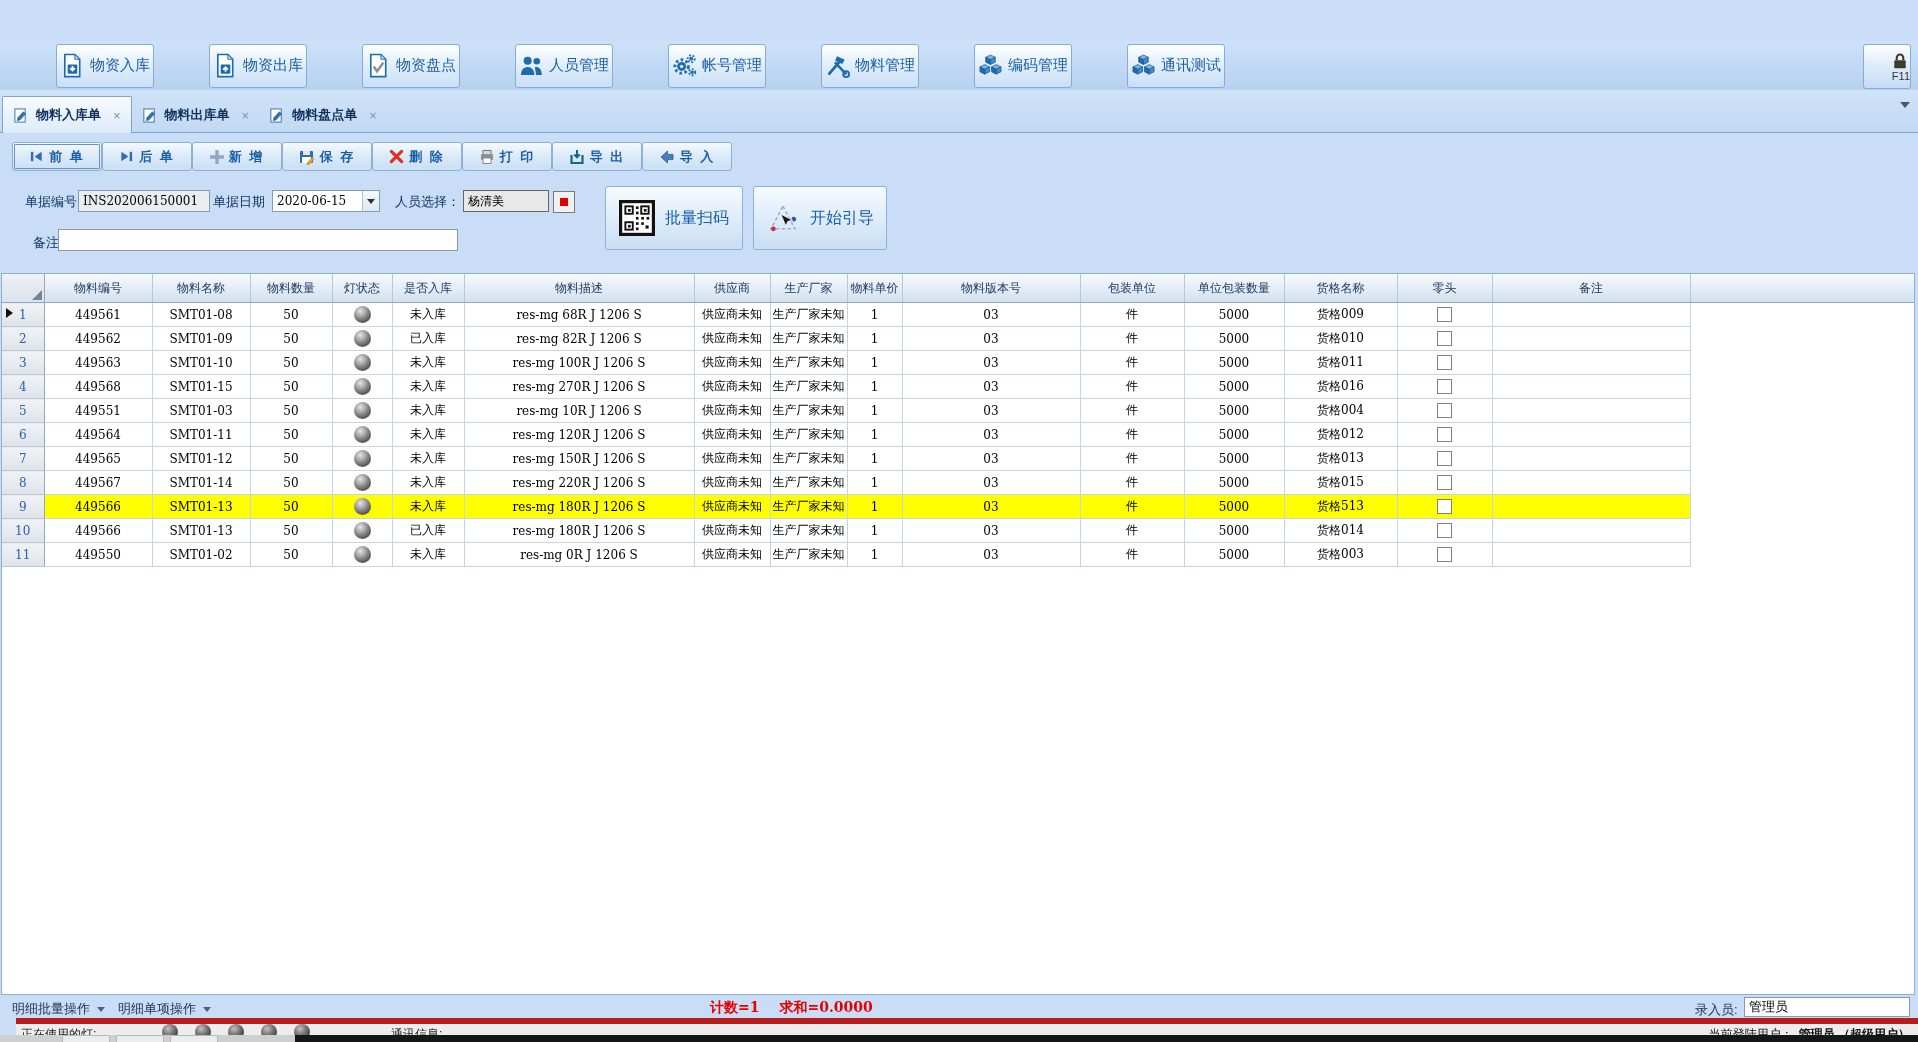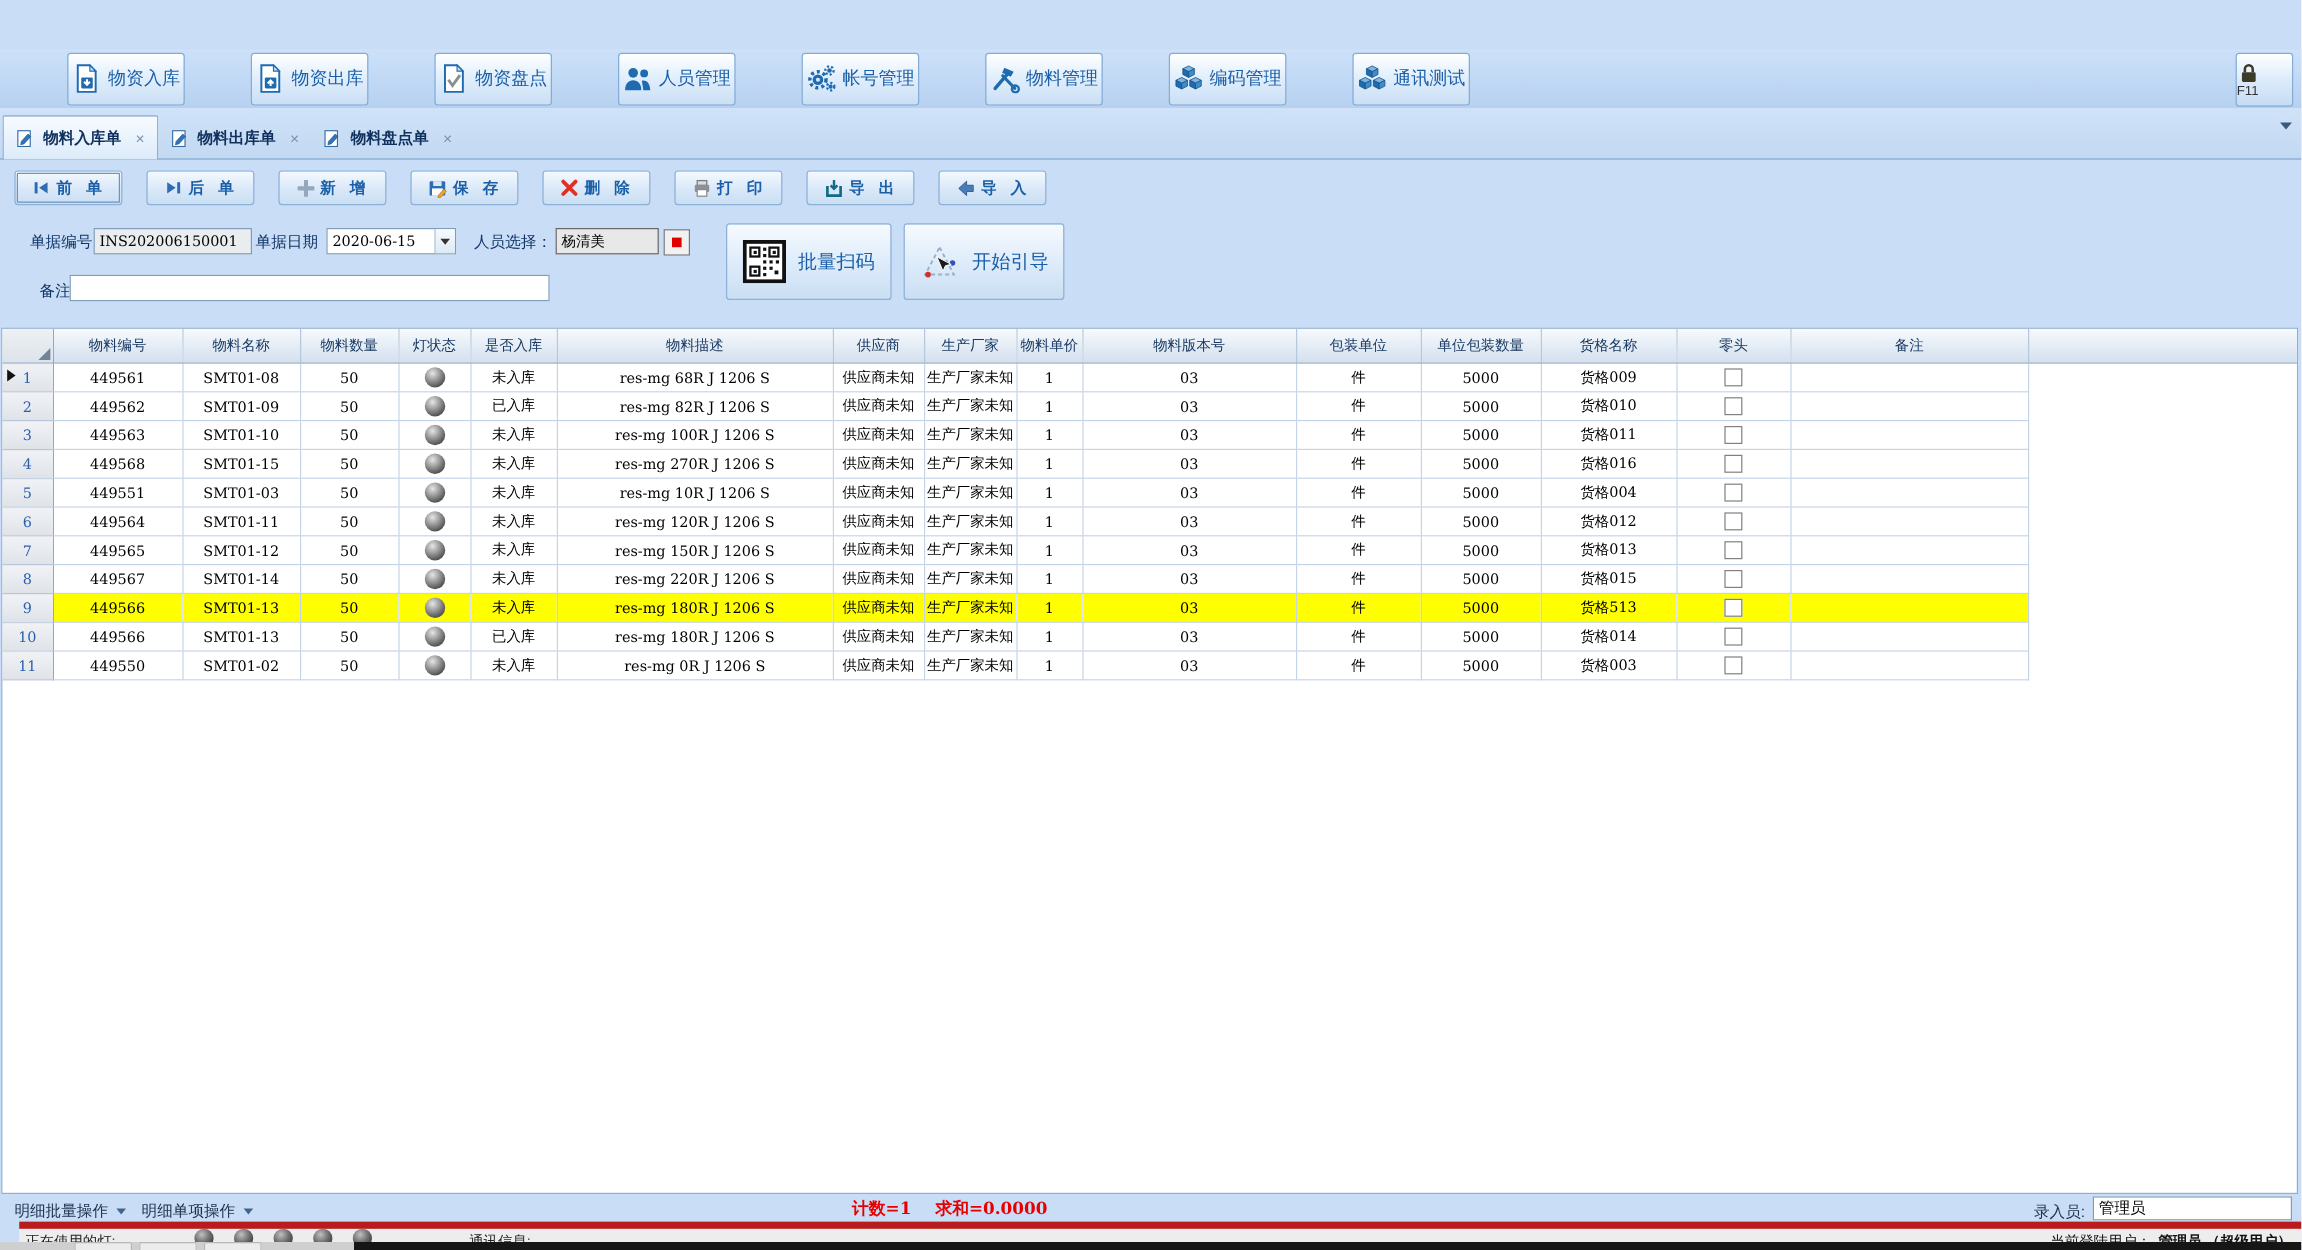--- a/index.html
+++ b/index.html
@@ -32,36 +32,36 @@
   
   .toolbar{position:absolute;top:41px;left:0;right:0;height:49px;
     background:linear-gradient(#cde1f9,#b6d1f0);display:flex;align-items:center;padding-left:8px;gap:7px;}
   .tb-btn{width:96px;height:42px;flex:0 0 auto;border:1px solid #85acd7;border-radius:3px;
     background:linear-gradient(#feffff,#e2effc 45%,#cadff5);
     display:flex;align-items:center;justify-content:center;gap:5px;
     font-size:15px;font-weight:normal;color:#1a5fa8;margin-left:48px;}
   .tb-btn svg{flex:0 0 auto;}
   .lock-btn{position:absolute;right:7px;top:3px;width:46px;height:43px;border:1px solid #85acd7;border-radius:3px;
     background:linear-gradient(#feffff,#dcebfa 50%,#c6dcf4);display:flex;flex-direction:column;
-    align-items:flex-start;justify-content:center;font-size:11px;color:#333;}
+    align-items:flex-end;justify-content:center;font-size:11px;color:#333;}
 
   
   .tabbar{position:absolute;top:90px;left:0;right:0;height:42px;
     background:linear-gradient(#cfe2f8,#c3d9f2);border-bottom:1px solid #7fa5cc;
     display:flex;align-items:flex-end;padding-left:2px;}
   .tab{height:34px;display:flex;align-items:center;gap:8px;padding:0 10px;
     font-size:13px;font-weight:bold;color:#10315e;position:relative;text-align:center;}
   .tab.active{background:linear-gradient(#f8fbff,#dcebfa);border:1px solid #7fa5cc;border-bottom:none;
     border-radius:2px 2px 0 0;margin-bottom:-1px;height:36px;}
   .tab-close{font-weight:normal;color:#7c90ab;font-size:13px;margin-left:4px;}
   .tab-chevron{position:absolute;right:8px;top:12px;width:0;height:0;
     border-left:5px solid transparent;border-right:5px solid transparent;border-top:6px solid #3d5a7e;}
 
   
-  .doc-toolbar{position:absolute;top:142px;left:12px;display:flex;gap:20px;font-family:Liberation Mono, monospace;}
+  .doc-toolbar{position:absolute;top:142px;left:12px;display:flex;gap:0;}
   .db-btn{width:88px;height:27px;border:1px solid #8db0d6;border-radius:3px;
     background:linear-gradient(#f4f9fe,#d9e8f8 55%,#cadff3);
     display:flex;align-items:center;justify-content:center;gap:5px;
     font-size:13px;font-weight:bold;color:#1a5fa8;letter-spacing:2px;}
   .db-btn.focused{outline:1px solid #6d93bf;outline-offset:-3px;}
 
   
   .flabel{position:absolute;font-size:13px;color:#0f3466;}
   .ffield{position:absolute;height:22px;box-sizing:border-box;border:1px solid #7f9db9;background:#fff;
     font-family:"DejaVu Serif","Liberation Serif",serif;font-size:12px;display:flex;align-items:center;

